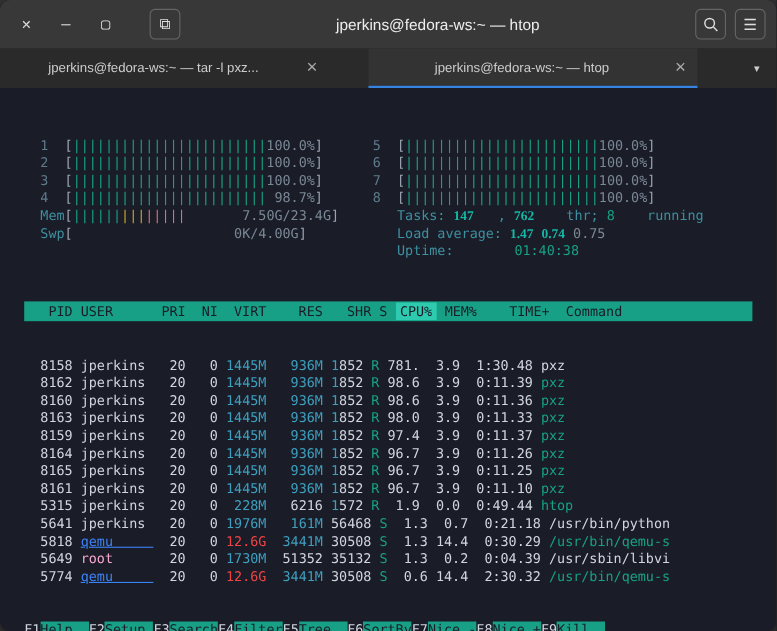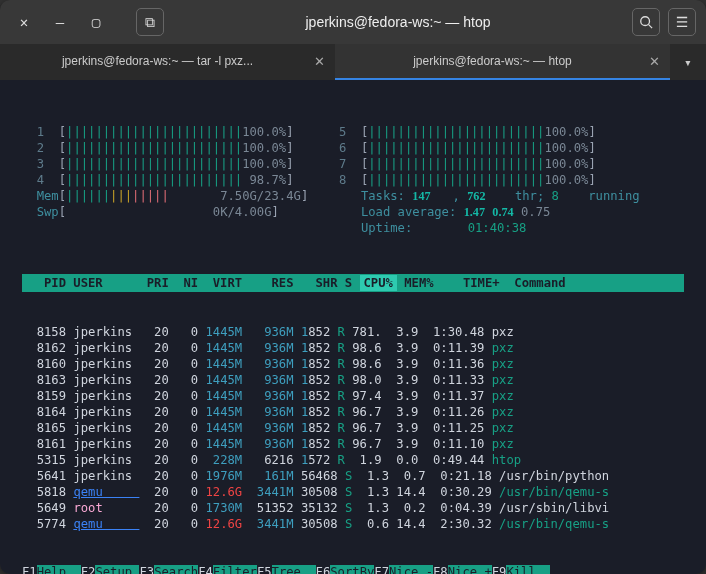--- a/index.html
+++ b/index.html
@@ -12,21 +12,21 @@
     height: 44px; background: #383838; display: flex; align-items: center;
     padding: 0 10px; gap: 8px; color: #ddd;
   }
   .tb-btn {
     width: 28px; height: 28px; display: flex; align-items: center; justify-content: center;
     color: #ddd; border-radius: 4px; cursor: pointer; font-size: 14px;
   }
   .tb-btn.bordered { border: 1px solid #666; border-radius: 5px; }
   .title { flex: 1; text-align: center; font-family: sans-serif; font-size: 14px; color: #eee;}
   .tabs {
-    height: 36px; background: #2a2a2a; display: flex; align-items: stretch;
+    height: 36px; background: #2a2a2a; display: flex; align-items: stretch; gap: 36px;
   }
   .tab {
     flex: 1; display: flex; align-items: center; justify-content: center;
     color: #ccc; font-family: sans-serif; font-size: 12px; position: relative;
     border-bottom: 2px solid transparent; padding: 0 30px 0 10px; cursor: pointer;
   }
   .tab.active { border-bottom: 2px solid #3584e4; background:#333;}
   .tab-close { position: absolute; right: 10px; top: 50%; transform: translateY(-50%); color:#aaa; cursor:pointer; font-size:13px;}
   .new-tab { width: 36px; display:flex; align-items:center; justify-content:center; color:#ccc; cursor:pointer;}
 
@@ -43,21 +43,21 @@
   .m-bar { color: #17a085; }
   .m-bar-y { color: #c9a227; }
   .m-bar-r { color: #e06c75; }
   .m-pct { color: #7a8795; }
   .mem-label { color: #3e8f9f; margin-top: 12px; }
   .lbl { color: #3e8f9f; margin-left: 22px; }
   .val-b { color: #14b8a6; font-weight:bold;font-family:Liberation Serif, serif;}
   .val   { color: #7a8795;}
   .uptime{ color:#17a085;margin-left:48px;}
 
-  .header-row { background:#17a085; color:#1a1d28; font-weight:bold; padding:1px 0;}
+  .header-row { background:#17a085; color:#1a1d28; font-weight:normal; padding:1px 0;}
   .header-row .cpu { background:#2ecab0; padding:1px 4px;}
   .row { white-space: pre; }
   .c-white { color:#d0d5de; }
   .c-teal  { color:#17a085; }
   .c-cyan  { color:#3e9fbf; }
   .c-root  { color:#f9a8d4; }
   .c-qemu  { color:#3b82f6;text-decoration:underline; }
   .c-red   { color:#ef4444; }
   .proc-rows { margin-top:0; }
   .fkeys { background:#1a1d28; white-space:pre;}

